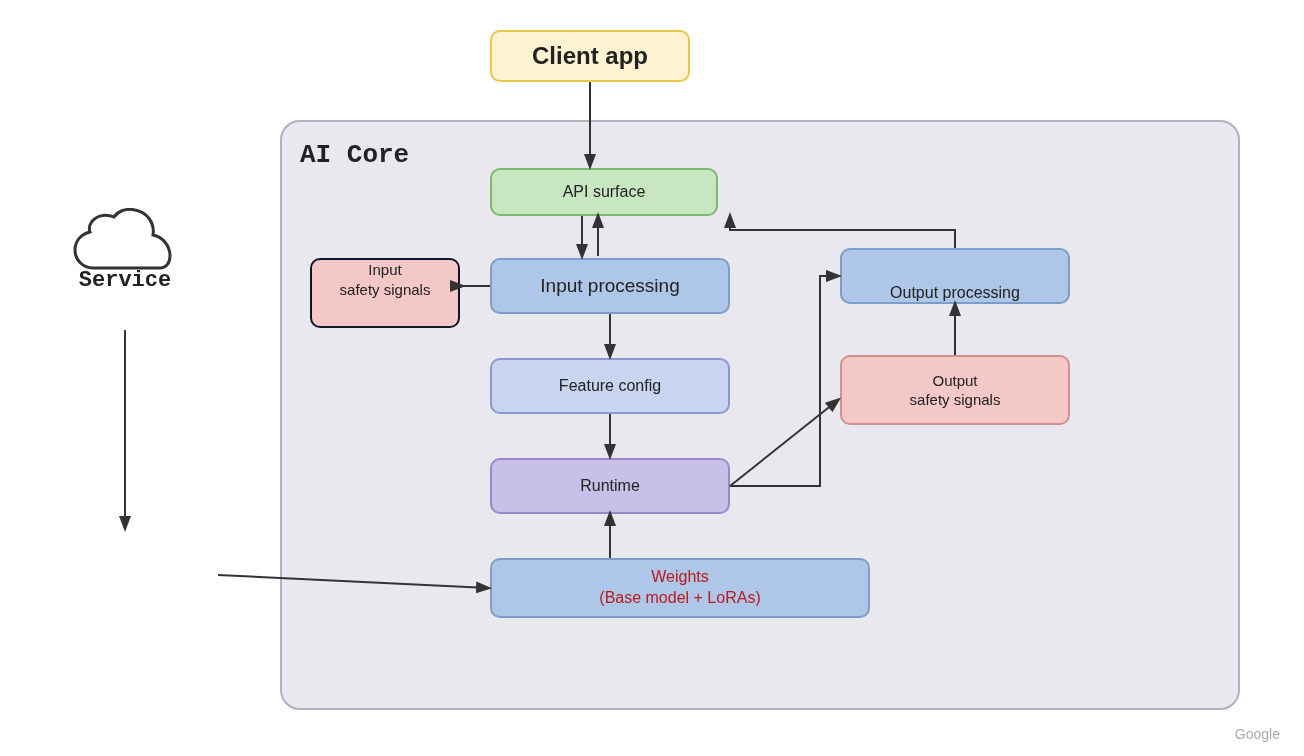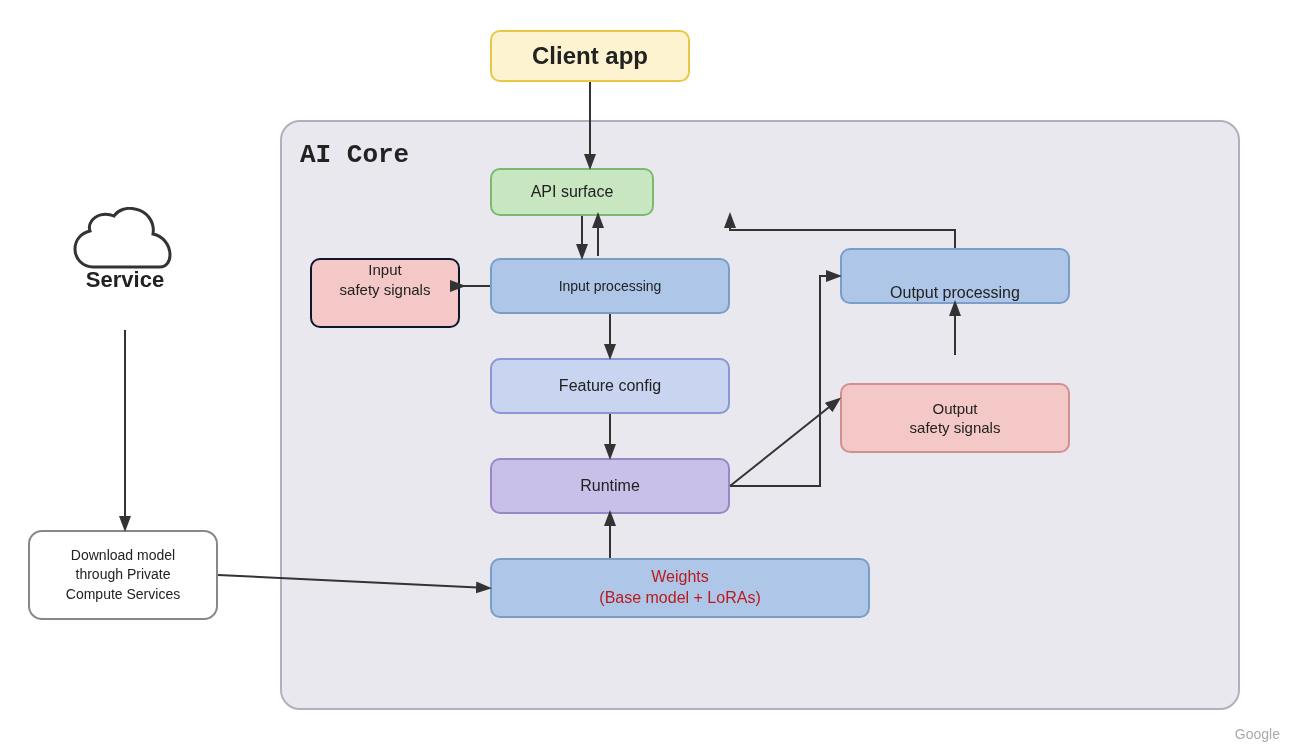--- a/index.html
+++ b/index.html
@@ -57,21 +57,21 @@
       font-weight: bold;
       color: #222;
       font-family: Liberation Mono, monospace;
     }
 
     
     .api-surface {
       position: absolute;
       top: 168px;
       left: 490px;
-      width: 164px;
+      width: 228px;
       height: 48px;
       background: #c8e6c0;
       border: 2px solid #7db870;
       border-radius: 10px;
       display: flex;
       align-items: center;
       justify-content: center;
       font-size: 16px;
       color: #222;
     }
@@ -82,21 +82,21 @@
       top: 258px;
       left: 490px;
       width: 240px;
       height: 56px;
       background: #aec6e8;
       border: 2px solid #7a9ec8;
       border-radius: 10px;
       display: flex;
       align-items: center;
       justify-content: center;
-      font-size: 14px;
+      font-size: 19px;
       color: #222;
     }
 
     
     .input-safety {
       position: absolute;
       top: 258px;
       left: 310px;
       width: 150px;
       height: 70px;
@@ -172,21 +172,20 @@
       background: #f5c8c8;
       border: 2px solid #d09090;
       border-radius: 10px;
       display: flex;
       align-items: center;
       justify-content: center;
       text-align: center;
       font-size: 15px;
       color: #222;
       line-height: 1.3;
-      margin-top: 28px;
     }
 
     
     .weights {
       position: absolute;
       top: 558px;
       left: 490px;
       width: 380px;
       height: 60px;
       background: #aec6e8;
@@ -205,20 +204,21 @@
     .service-cloud {
       position: absolute;
       top: 185px;
       left: 40px;
       width: 170px;
       height: 130px;
       display: flex;
       flex-direction: column;
       align-items: center;
       justify-content: center;
+      font-family: Liberation Mono, monospace;
     }
 
     .cloud-svg {
       width: 120px;
       height: 80px;
     }
 
     .service-label {
       font-size: 22px;
       font-weight: bold;
@@ -310,23 +310,20 @@
     <span>Weights<br>(Base model + LoRAs)</span>
   </div>
 
   <div class="service-cloud">
     <svg class="cloud-svg" viewBox="0 0 120 80">
       <path d="M95,60 H28 C18,60 10,52 10,42 C10,33 16,26 25,24 C24,21 24,18 26,15 C30,8 40,5 49,9 C53,3 61,0 70,2 C82,4 90,15 88,27 C98,29 105,38 105,48 C105,55 101,60 95,60 Z" fill="none" stroke="#333" stroke-width="3"></path>
     </svg>
     <div class="service-label">Service</div>
   </div>
 
-  <div class="download-model">
-    <span>Download model<br>through Private<br>Compute Services</span>
-  </div>
 
   <div class="google-label">Google</div>
 
   <svg class="arrows-svg">
     <defs>
       <marker id="arrow" markerWidth="8" markerHeight="8" refX="6" refY="3" orient="auto">
         <path d="M0,0 L0,6 L8,3 z" fill="#333"></path>
       </marker>
       <marker id="arrow-left" markerWidth="8" markerHeight="8" refX="2" refY="3" orient="auto">
         <path d="M8,0 L8,6 L0,3 z" fill="#333"></path>

